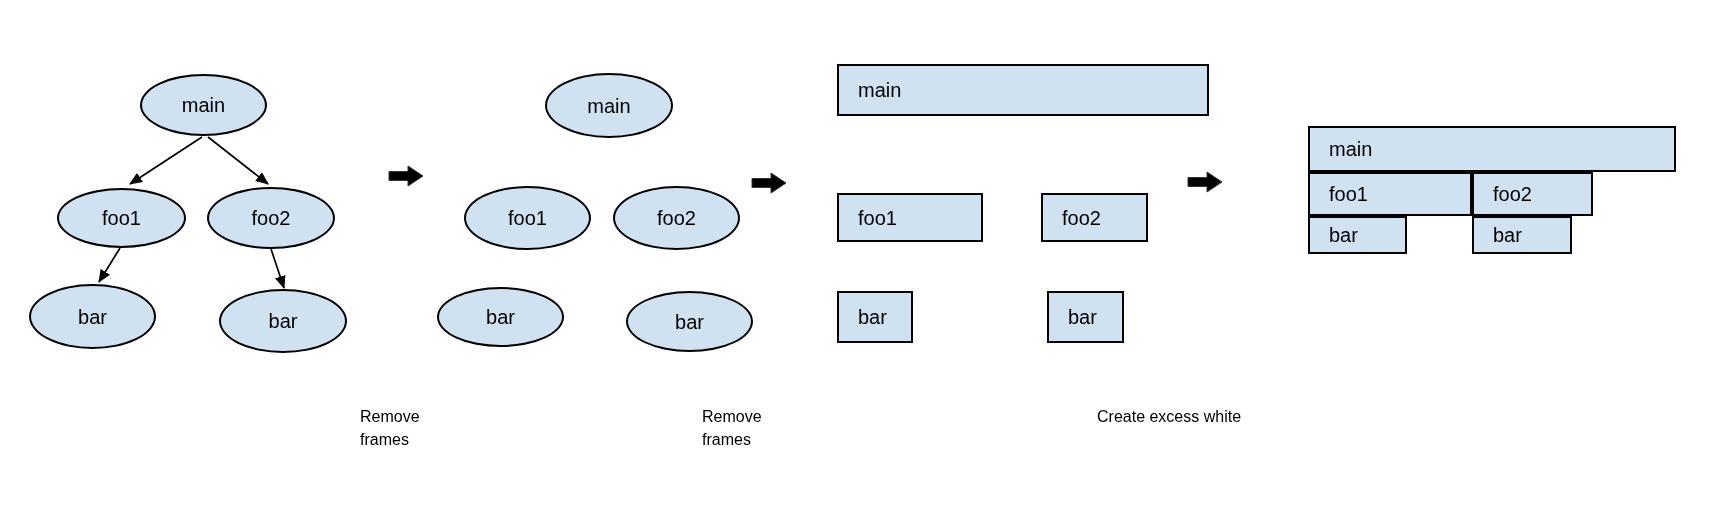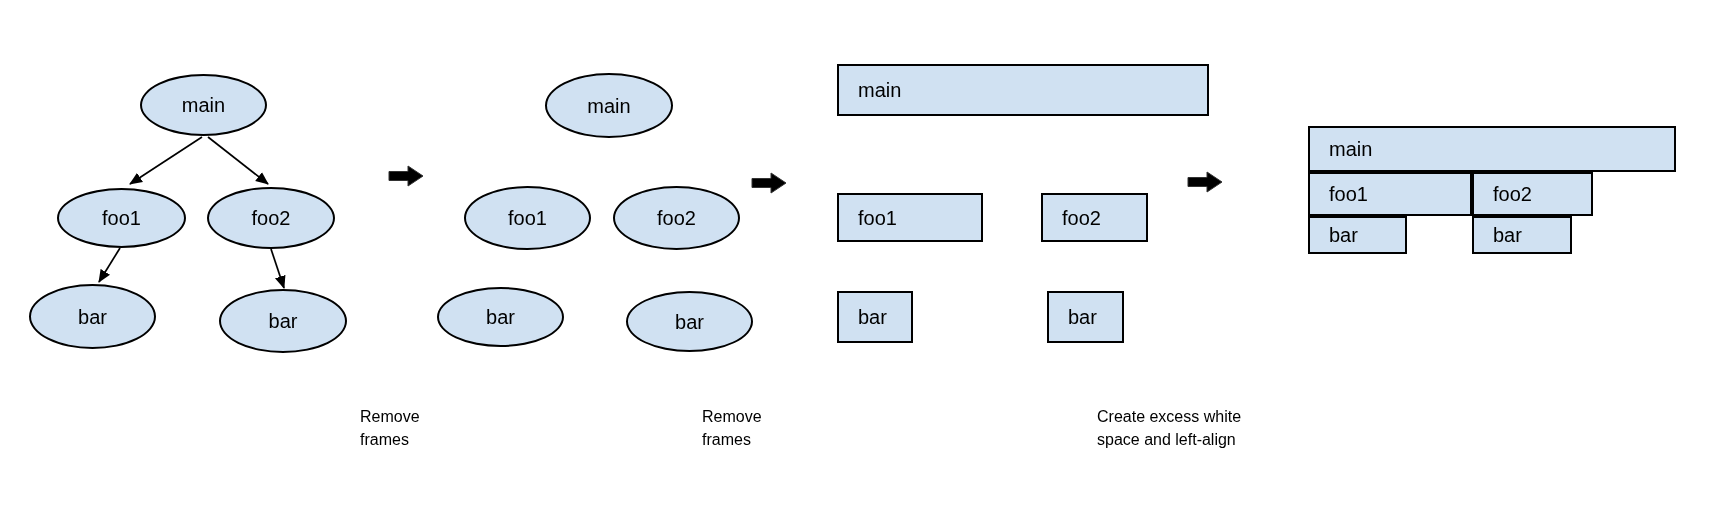--- a/index.html
+++ b/index.html
@@ -139,16 +139,15 @@
   <div class="caption" style="left:360px;top:405px">
     <div>Remove</div>
     <div>frames</div>
   </div>
   <div class="caption" style="left:702px;top:405px">
     <div>Remove</div>
     <div>frames</div>
   </div>
   <div class="caption" style="left:1097px;top:405px">
     <div>Create excess white</div>
-    <div>space and left-align</div>
   </div>
 
 </div>
 
 </body></html>

